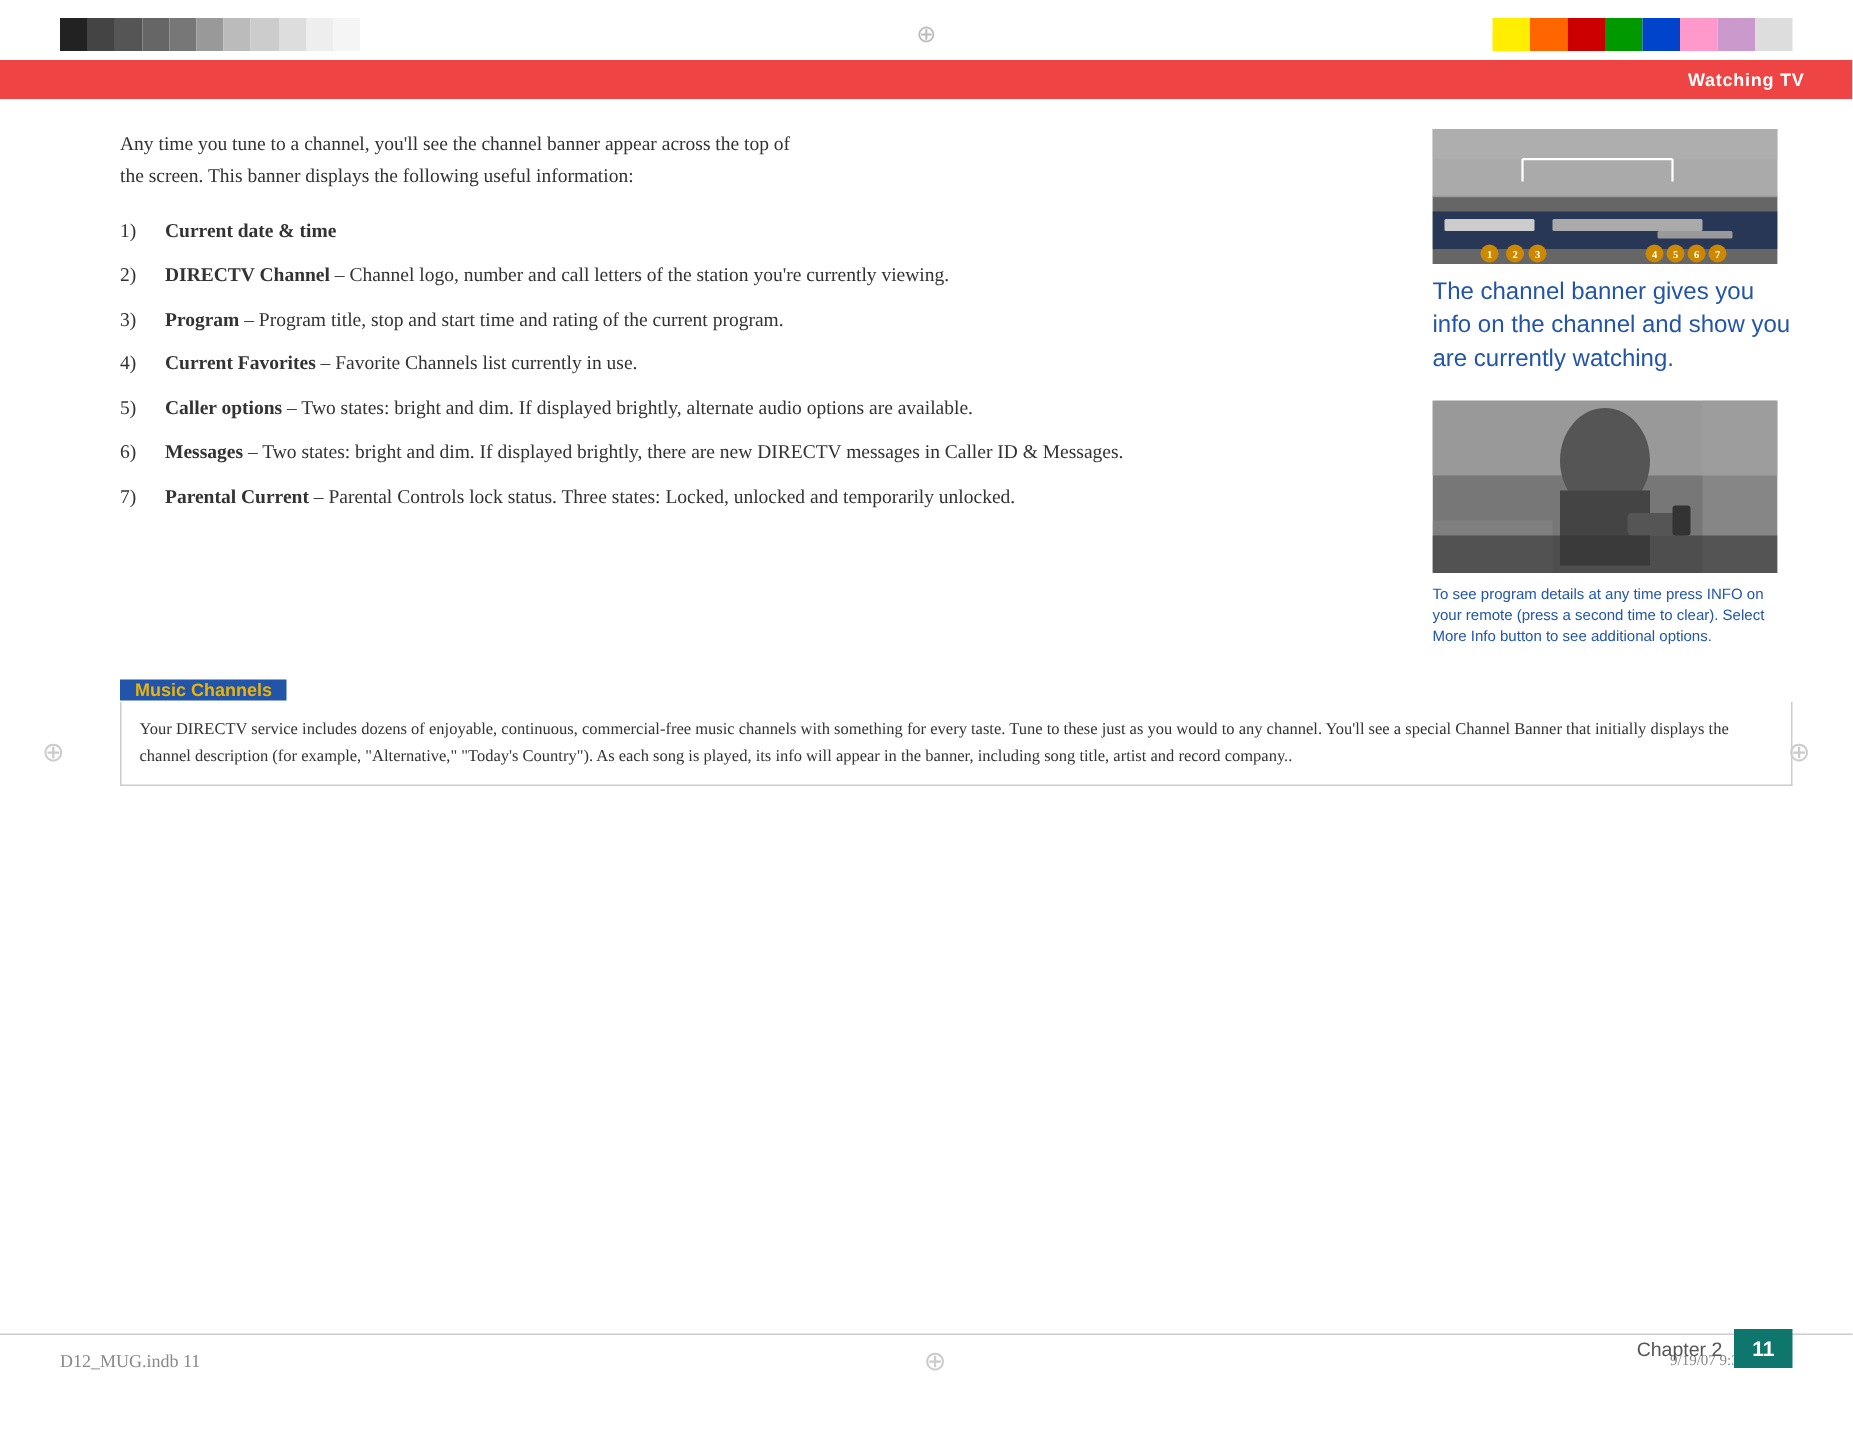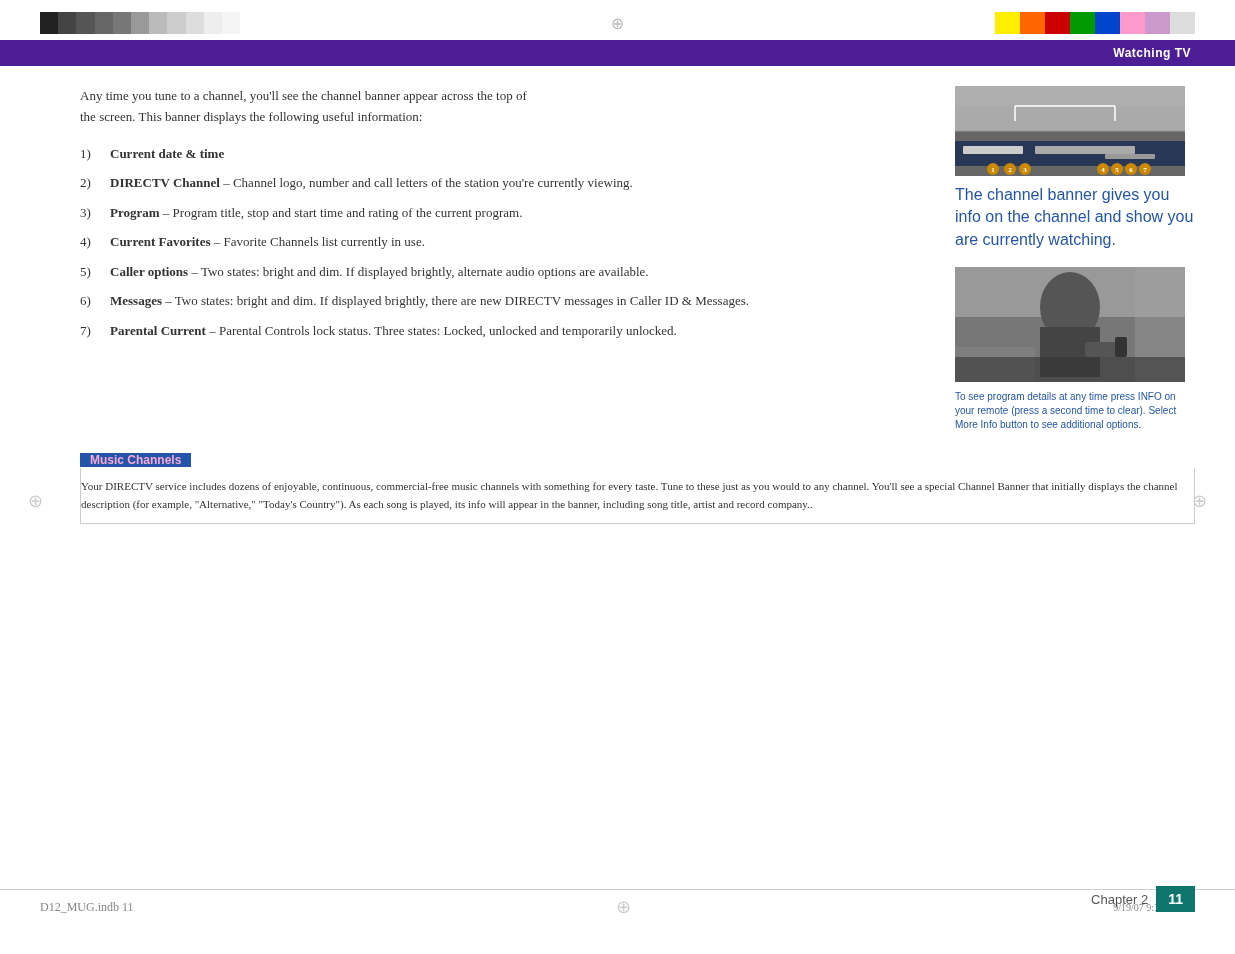--- a/index.html
+++ b/index.html
@@ -39,24 +39,24 @@
       display: flex;
       height: 22px;
       width: 200px;
     }
     .color-strip-right .seg {
       flex: 1;
     }
 
     
     .blue-band {
-      background: #4c1d95;
+      background: #ef4444;
       color: white;
       text-align: right;
-      padding: 6px 44px;
+      padding: 6px 32px;
       font-size: 12px;
       font-family: Arial, sans-serif;
       font-weight: bold;
       letter-spacing: 0.5px;
       margin-top: 6px;
     }
 
     
     .main-content {
       display: flex;
@@ -125,33 +125,33 @@
     }
 
     
     .music-section {
       margin: 20px 0 0 0;
       padding: 0 40px 0 80px;
     }
 
     .music-header {
       background: #2255aa;
-      color: #f9a8d4;
+      color: #eab308;
       font-weight: bold;
       font-size: 12px;
       padding: 0 10px;
       display: inline-block;
       margin-bottom: 0;
       font-family: Arial, sans-serif;
     }
 
     .music-body {
       border: 1px solid #ccc;
       border-top: none;
-      padding: 10px 0;
+      padding: 10px 12px;
       font-size: 11px;
       line-height: 1.6;
       color: #333;
       background: #fff;
     }
 
     
     .reg-mark {
       font-size: 16px;
       color: #bbb;

